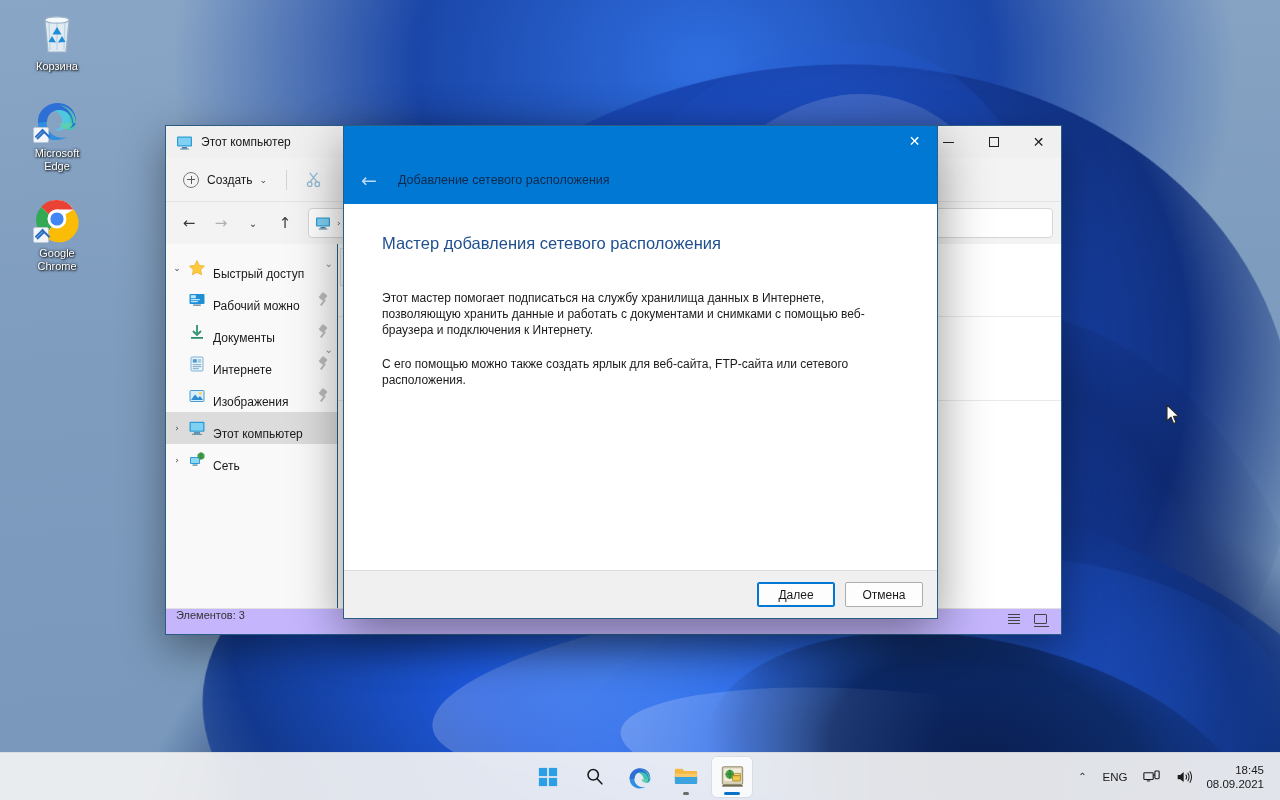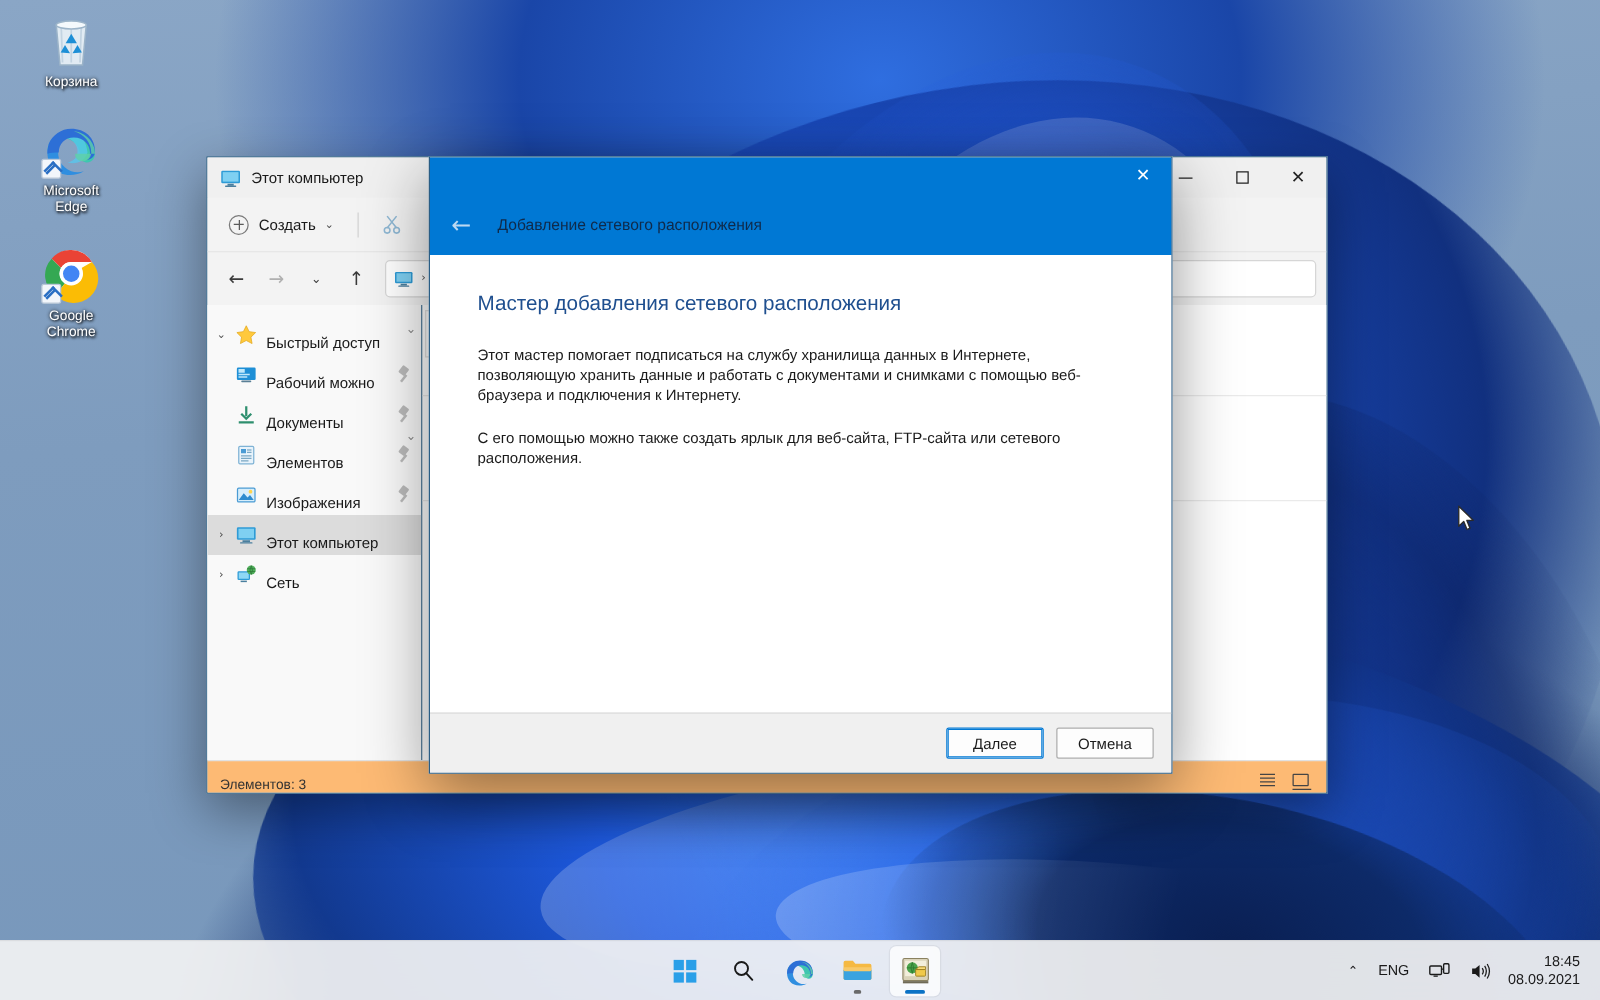--- a/index.html
+++ b/index.html
@@ -271,23 +271,23 @@
     height: 1px; background: #eaeaea;
   }
   .ex-content .white-box {
     position: absolute;
     border: 1px solid #e0e0e0;
     background: #ffffff;
   }
 
   .ex-status {
     height: 26px;
-    background: #fdba74;
+    background: #c4b5fd;
     border-top: 1px solid #e1e1e1;
-    display: flex; align-items: flex-end;
+    display: flex; align-items: flex-start;
     padding: 0 10px;
     font-size: 11px; color: #333;
   }
   .status-right { margin-left: auto; display: flex; gap: 4px; }
   .view-tgl {
     width: 22px; height: 20px;
     display: flex; align-items: center; justify-content: center;
     border-radius: 3px;
   }
   .view-lines { width: 12px; height: 10px; display: flex; flex-direction: column; justify-content: space-between; }
@@ -342,21 +342,21 @@
   .wz-content {
     flex: 1;
     padding: 28px 40px 0 38px;
     background: #ffffff;
     overflow: hidden;
   }
   .wz-h1 {
     font-size: 16.5px;
     color: #1f4f8f;
     font-weight: normal;
-    margin-bottom: 22px;
+    margin-bottom: 36px;
     line-height: 22px;
   }
   .wz-p {
     font-size: 12px;
     color: #1a1a1a;
     line-height: 16px;
     margin-bottom: 18px;
   }
   .wz-footer {
     height: 48px;
@@ -617,21 +617,21 @@
             <svg viewBox="0 0 18 18" width="18" height="18">
               <rect x="3" y="2" width="12" height="14" rx="1" fill="#e8f3fb" stroke="#7fb3d5" stroke-width="1"></rect>
               <rect x="4.8" y="4.2" width="4" height="3.4" fill="#4a9bd4"></rect>
               <rect x="9.6" y="4.5" width="3.6" height="1" fill="#7aa8c4"></rect>
               <rect x="9.6" y="6.4" width="3.6" height="1" fill="#7aa8c4"></rect>
               <rect x="4.8" y="9.2" width="8.4" height="1" fill="#7aa8c4"></rect>
               <rect x="4.8" y="11.2" width="8.4" height="1" fill="#7aa8c4"></rect>
               <rect x="4.8" y="13.2" width="6" height="1" fill="#7aa8c4"></rect>
             </svg>
           </span>
-          <span class="sb-label">Элементов</span>
+          <span class="sb-label">Интернете</span>
           <span class="sb-pin"></span>
         </div>
 
         <div class="sb-row sb-indent">
           <span class="sb-icon">
             <svg viewBox="0 0 18 18" width="18" height="18">
               <rect x="2" y="3.5" width="14" height="11" rx="1" fill="#d7eefb" stroke="#4a9bd4" stroke-width="1"></rect>
               <path d="M3 13 L7 7.5 L10 11 L12 9 L15 13 Z" fill="#2e8ccf"></path>
               <circle cx="12.4" cy="6.3" r="1.5" fill="#ffd34d"></circle>
             </svg>

